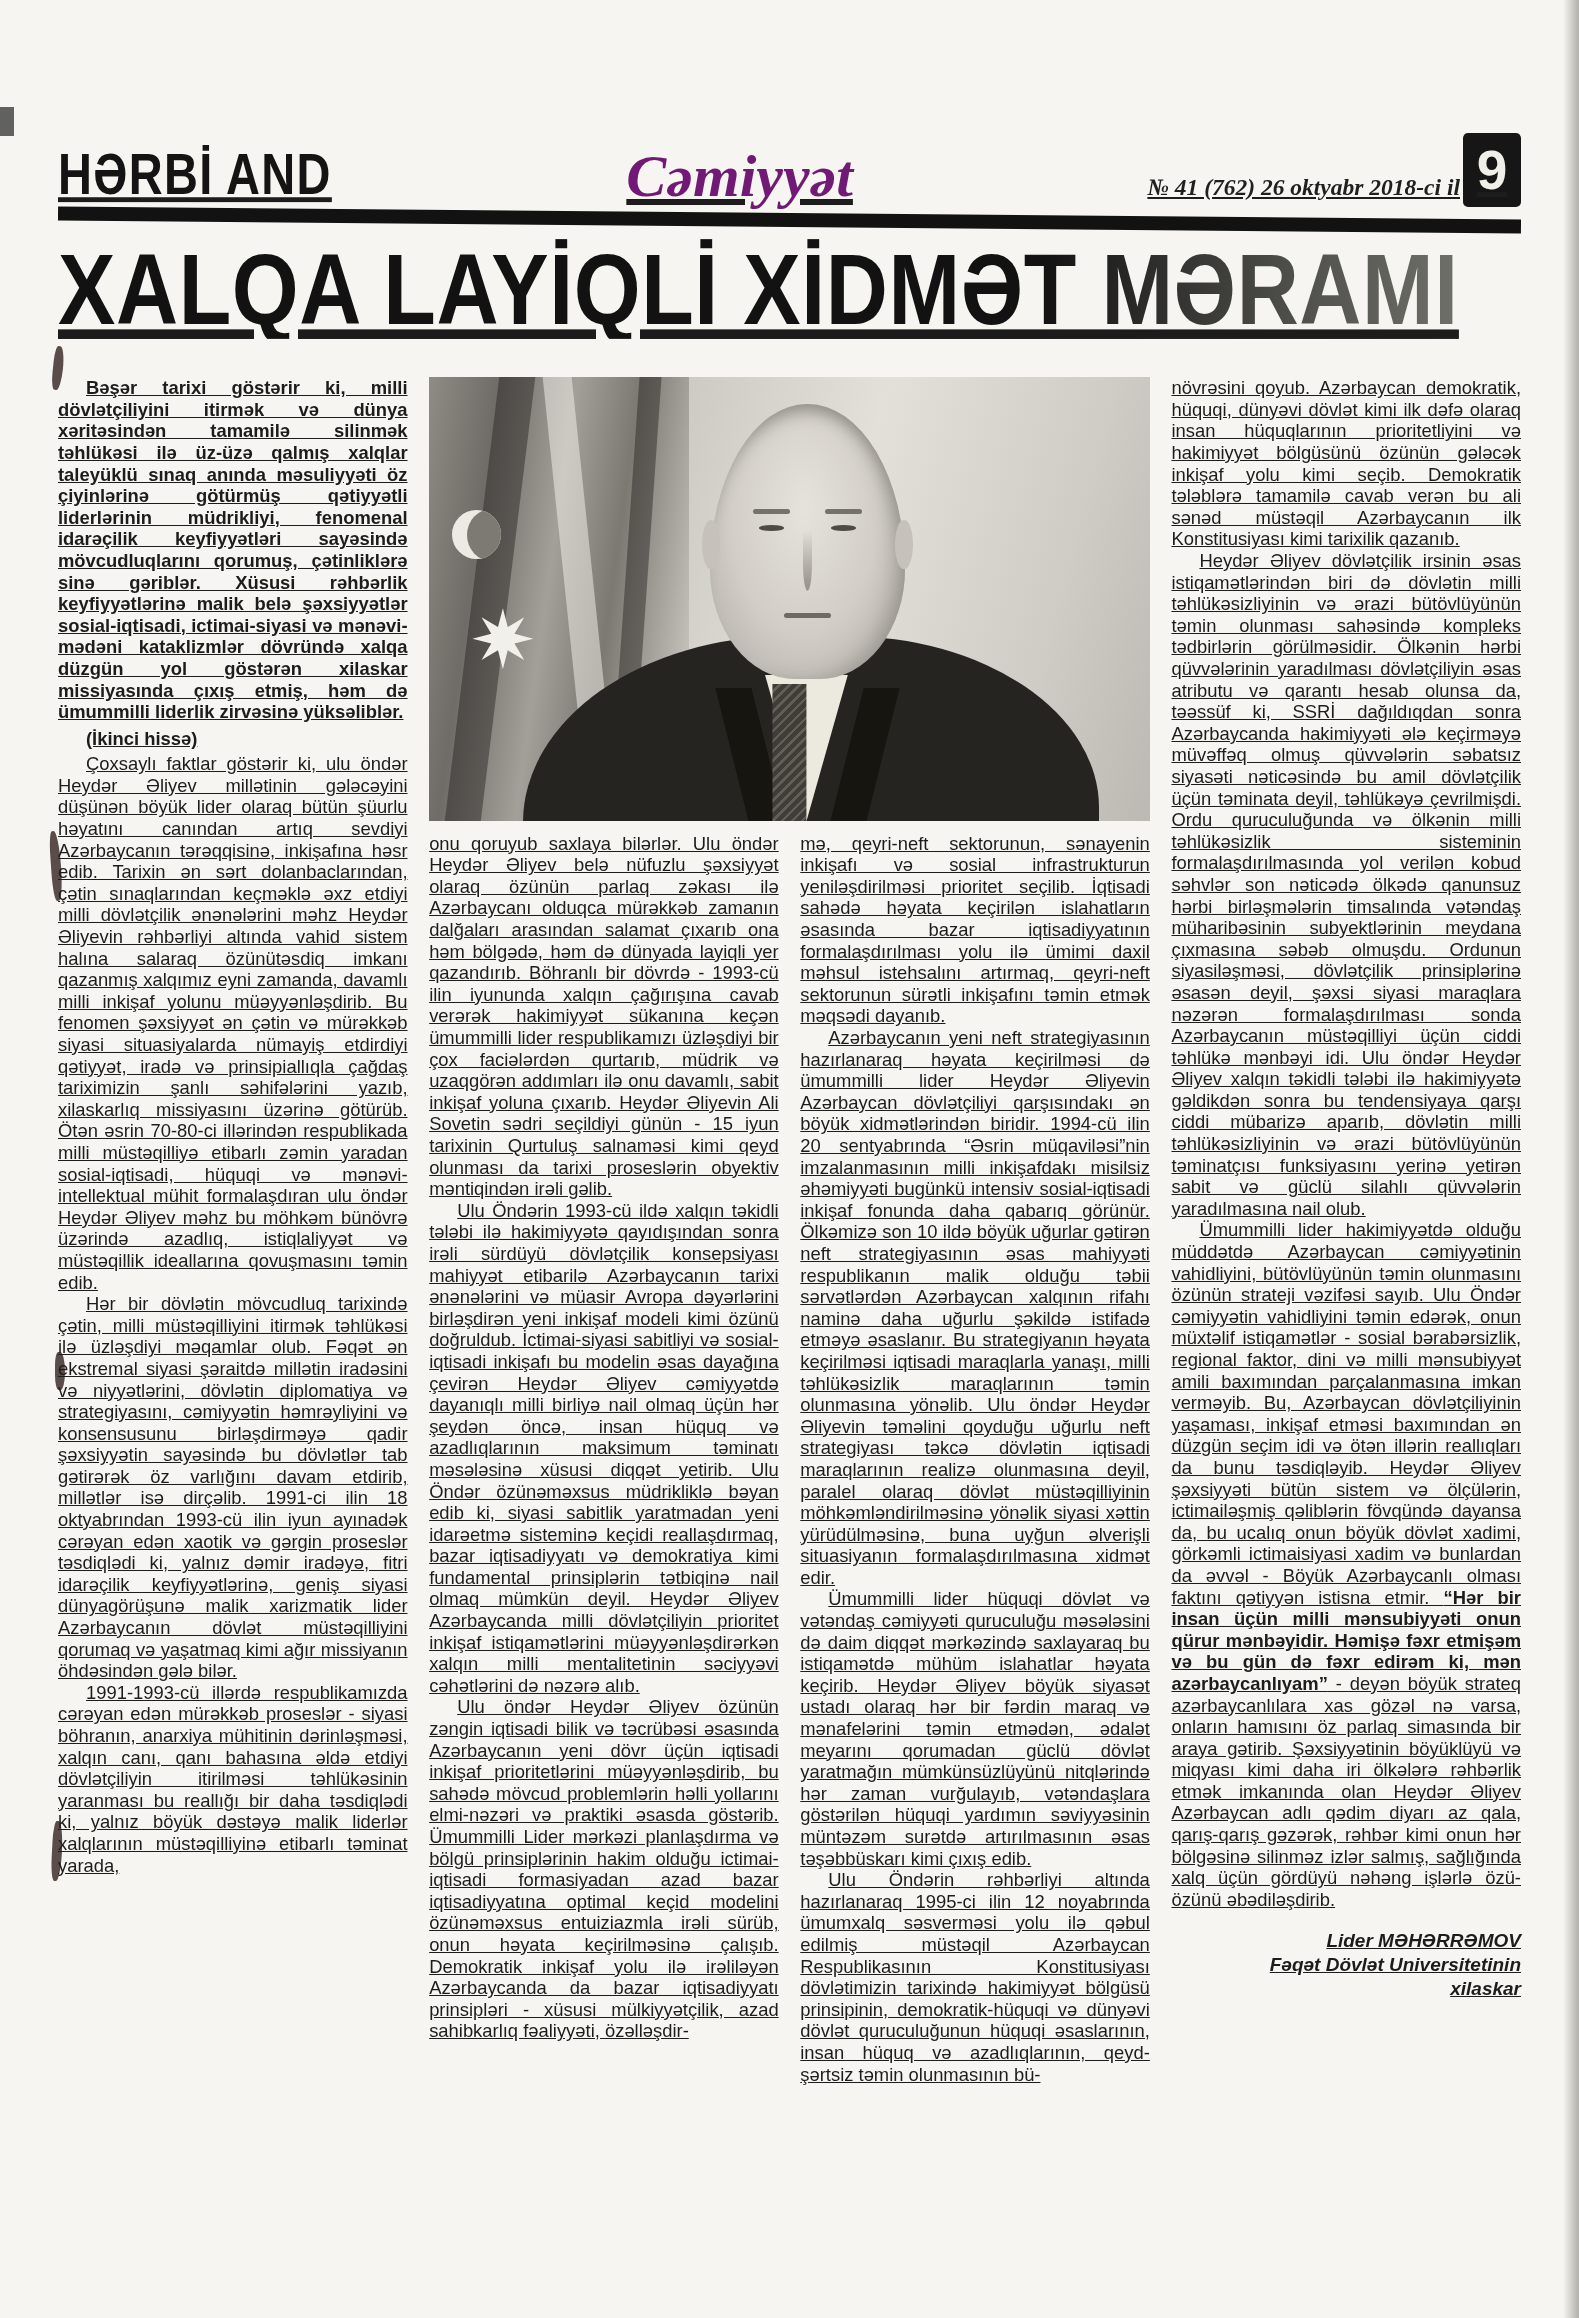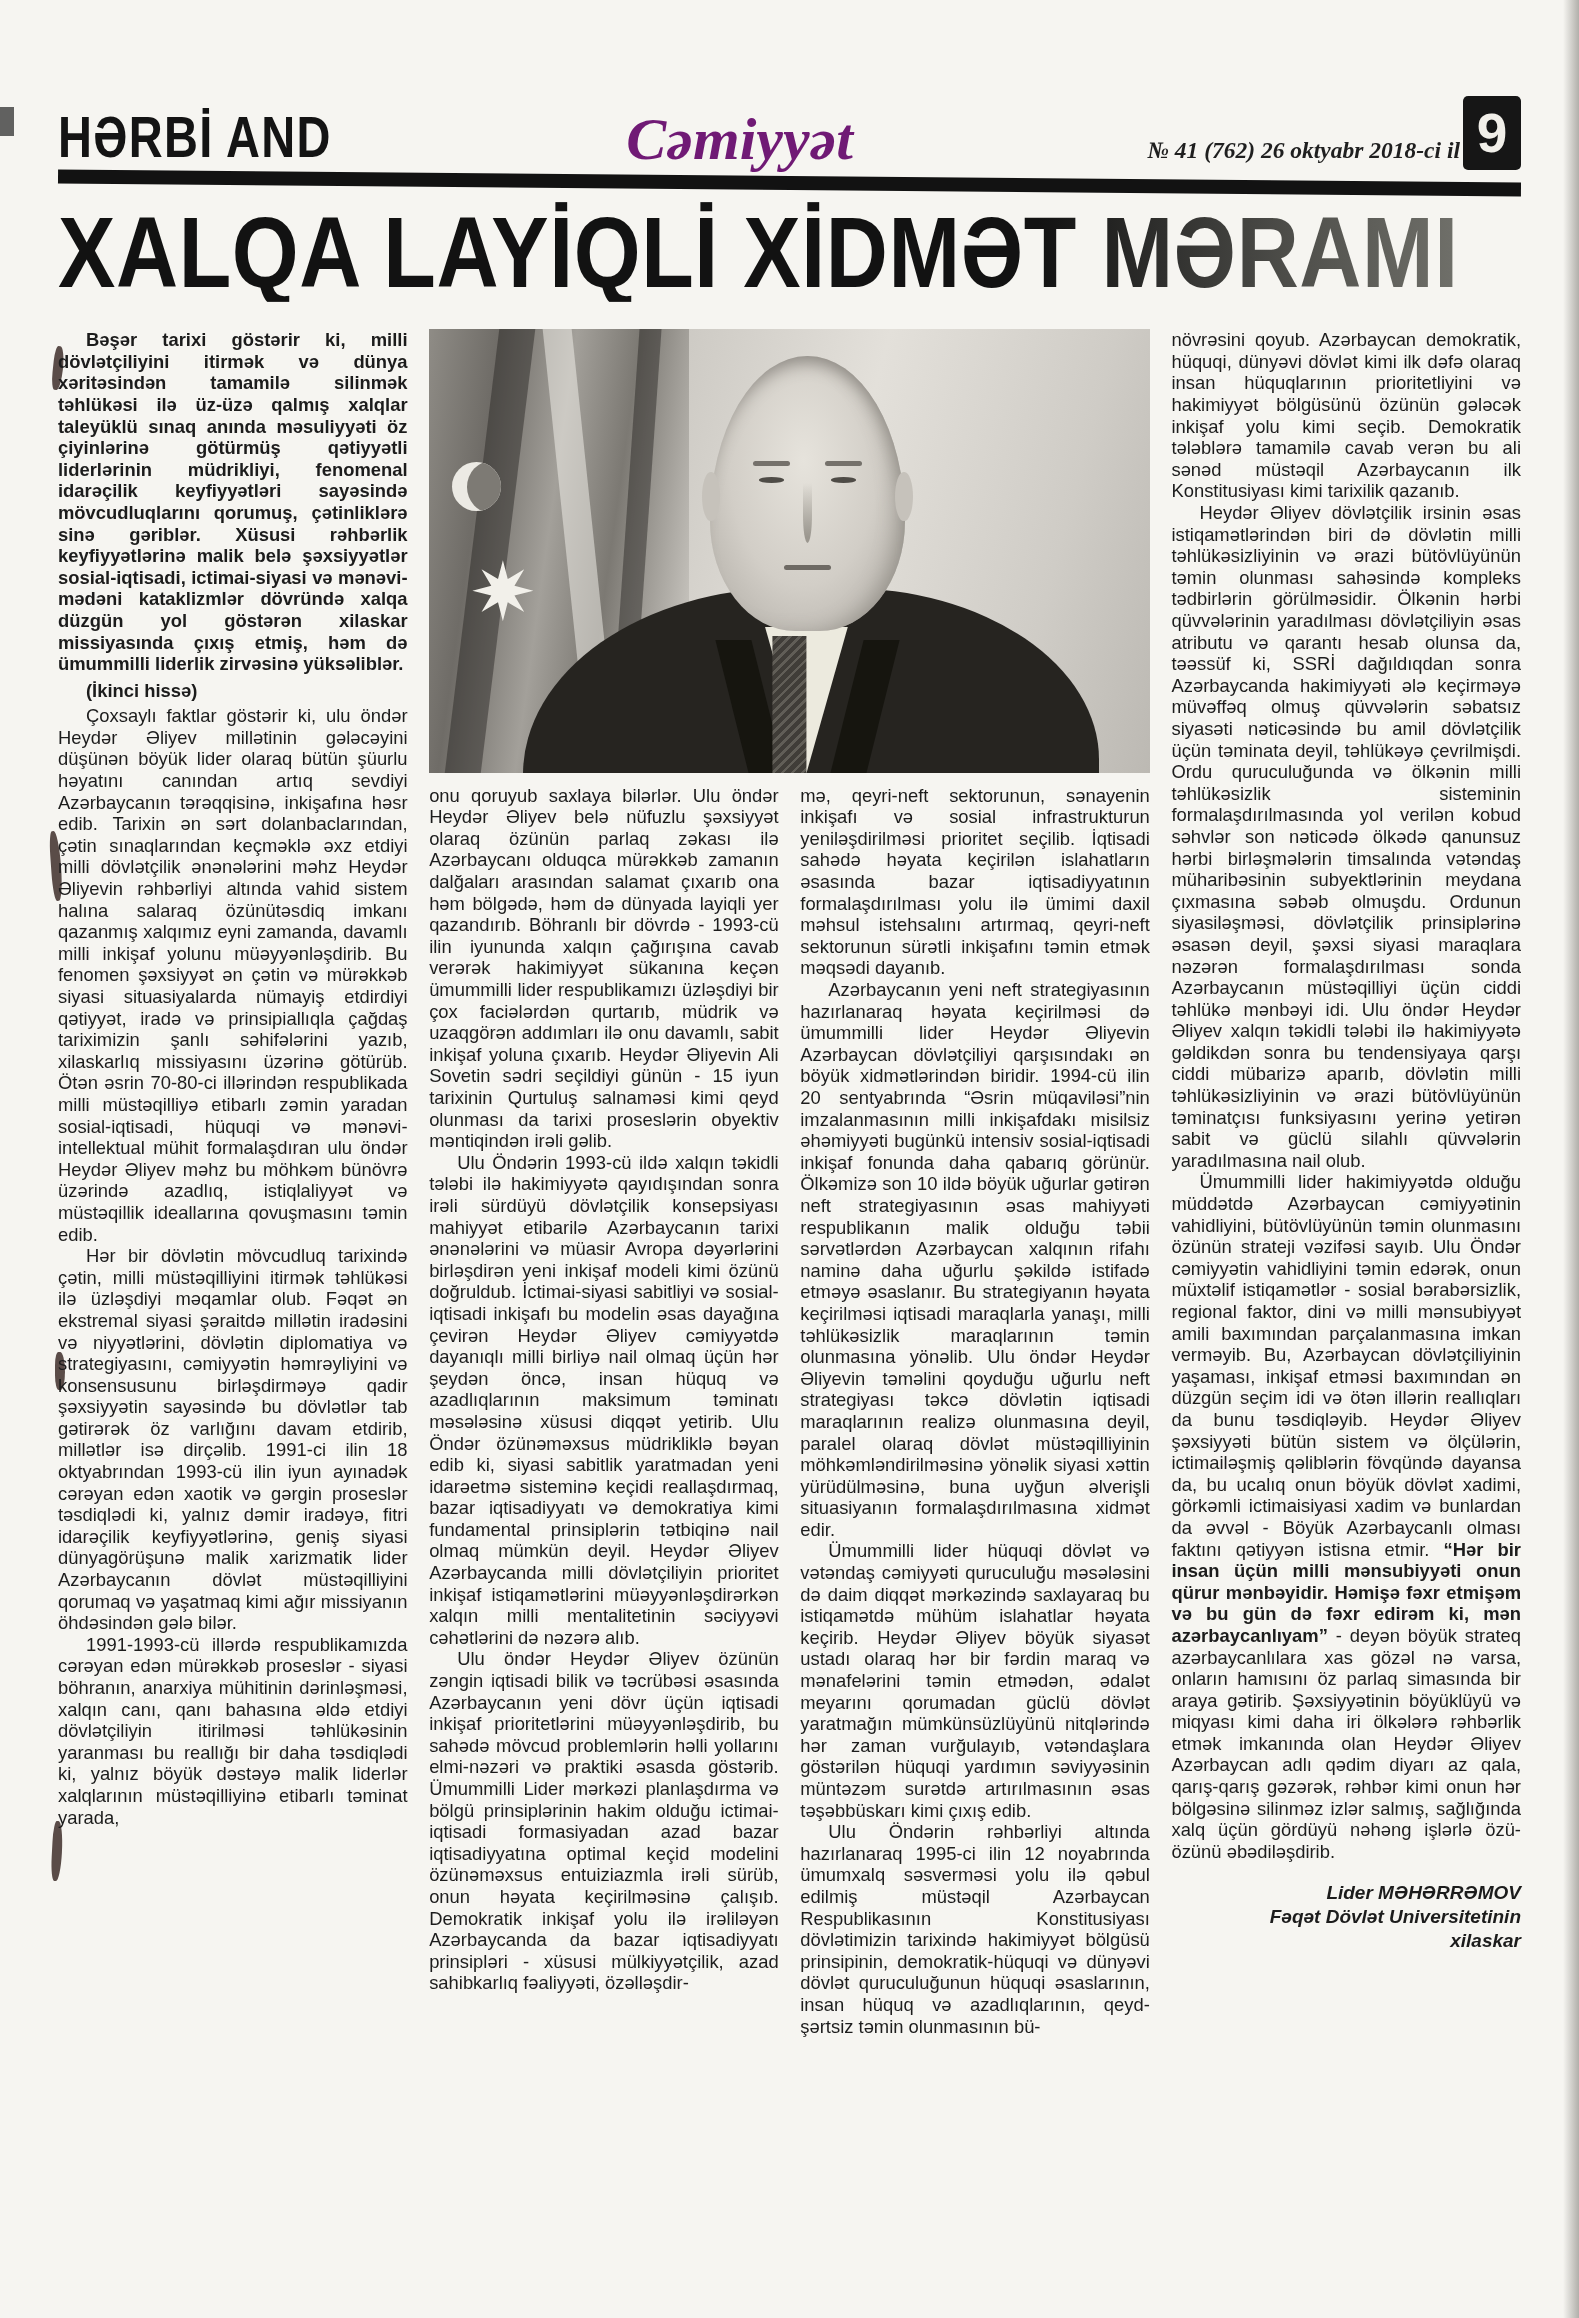--- a/index.html
+++ b/index.html
@@ -1,21 +1,21 @@
 <!DOCTYPE html>
 <html lang="az" style="font-size:10.2px"><head>
 <meta charset="utf-8">
 <style>
   html,body{margin:0;padding:0;background:#d9d7d2;}
   .page{
     position:relative;width:1579px;height:2319px;margin:0 auto;
     background:#f6f5f1;overflow:hidden;color:#1c1c1c;
     font-family:"Liberation Sans",sans-serif;
   }
-  .inner{position:relative;padding:75px 58px 0 58px;}
+  .inner{position:relative;padding:112px 58px 0 58px;text-decoration:underline;}
   
   .masthead{display:flex;align-items:flex-end;justify-content:space-between;height:95px;}
   .brand{
     font-weight:800;font-size:47px;letter-spacing:1.3px;color:#141414;
     transform:scaleY(1.22);transform-origin:bottom left;white-space:nowrap;
   }
   .section-title{
     flex:1;text-align:center;font-family:"Liberation Serif",serif;font-style:italic;
     font-weight:600;font-size:60px;color:#701a75;line-height:1;padding-bottom:1.3px;
   }
@@ -34,21 +34,21 @@
   .headline-wrap{height:124px;display:flex;align-items:center;justify-content:flex-start;overflow:visible;}
   .headline{
     font-size:86px;font-weight:800;letter-spacing:0.6px;white-space:nowrap;line-height:1;
     transform:scaleY(1.16);
     background:linear-gradient(90deg,#121212 0%,#121212 70%,#4e4e4a 88%,#70706a 100%);
     -webkit-background-clip:text;background-clip:text;color:transparent;
   }
   
   .article{
     display:grid;grid-template-columns:repeat(4,1fr);column-gap:21.6px;
-    margin-top:15px;font-size:18.4px;line-height:21.6px;text-align:justify;
+    margin-top:26px;font-size:18.4px;line-height:21.6px;text-align:justify;
   }
   .p{margin:0;text-indent:28px;}
   .p.cont{text-indent:0;}
   .lead{font-weight:700;}
   .note{font-weight:700;margin:5.1px 0 3.8px 0;text-indent:28px;}
   .quote-bold{font-weight:700;}
   .mid{grid-column:2 / span 2;}
   .mid-cols{display:grid;grid-template-columns:1fr 1fr;column-gap:21.6px;margin-top:11.4px;}
   
   .photo{

